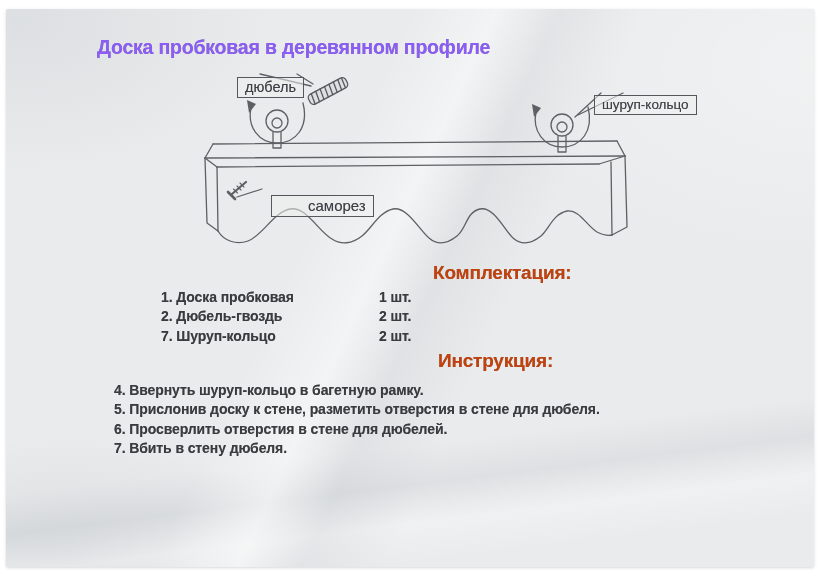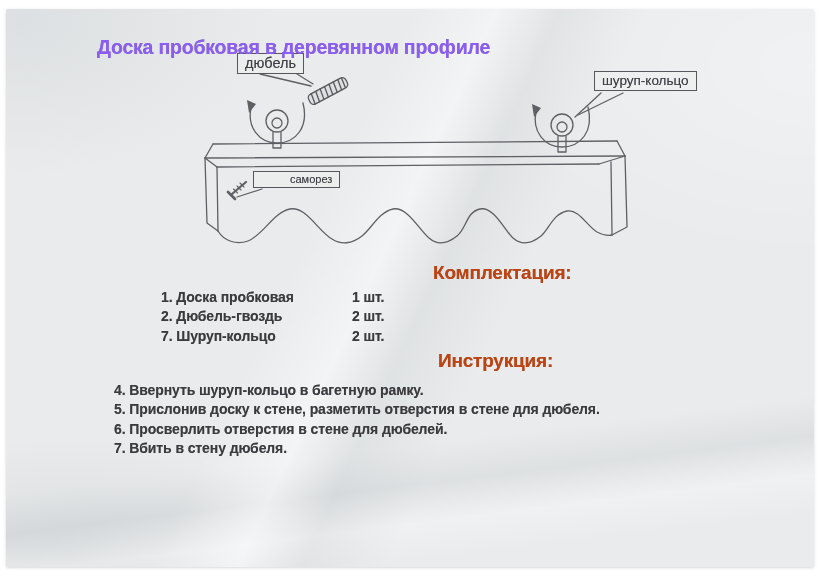--- a/index.html
+++ b/index.html
@@ -44,24 +44,25 @@
   svg.diagram { position: absolute; left: 0; top: 0; }
 
   .callout {
     position: absolute;
     border: 1.4px solid #56565c;
     padding: 1px 7px 2px 7px;
     color: #3e3e44;
     background: rgba(238,240,241,0.55);
     white-space: nowrap;
     text-shadow: 0 0 0.5px rgba(62,62,68,0.5);
+    margin-top: 24px;
   }
   .callout.dowel      { left: 237px; top: 53px;  font-size: 14.5px; }
   .callout.screw-ring { left: 594px; top: 71px;  font-size: 13.5px; }
-  .callout.screw      { left: 253px; top: 171px; font-size: 11px; padding-left: 36px; }
+  .callout.screw      { left: 271px; top: 171px; font-size: 15px; padding-left: 36px; }
 
   .section-heading {
     position: absolute;
     font-size: 19px;
     font-weight: 700;
     letter-spacing: -0.2px;
     color: #c2410c;
     text-shadow: 0 0 0.6px rgba(58,58,62,0.55);
     white-space: nowrap;
   }
@@ -71,21 +72,21 @@
   .package-list {
     position: absolute;
     left: 114px; top: 289px;
     font-size: 14px;
     font-weight: 700;
     letter-spacing: -0.1px;
     color: #3b3b3f;
     text-shadow: 0 0 0.5px rgba(59,59,63,0.5);
   }
   .package-row { position: relative; height: 19.4px; white-space: nowrap; margin-left: 47px; }
-  .package-qty { position: absolute; left: 191px; top: 0; }
+  .package-qty { position: absolute; left: 218px; top: 0; }
 
   .steps {
     position: absolute;
     left: 114px; top: 381px;
     font-size: 14px;
     font-weight: 700;
     letter-spacing: -0.1px;
     color: #3b3b3f;
     line-height: 19.4px;
     text-shadow: 0 0 0.5px rgba(59,59,63,0.5);

